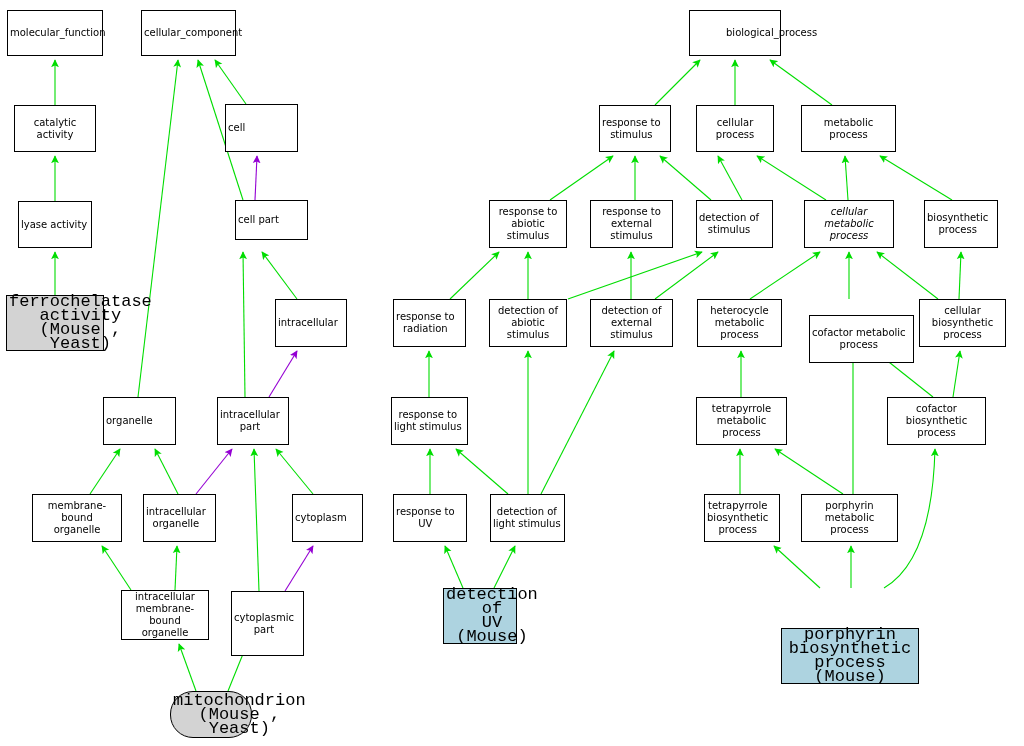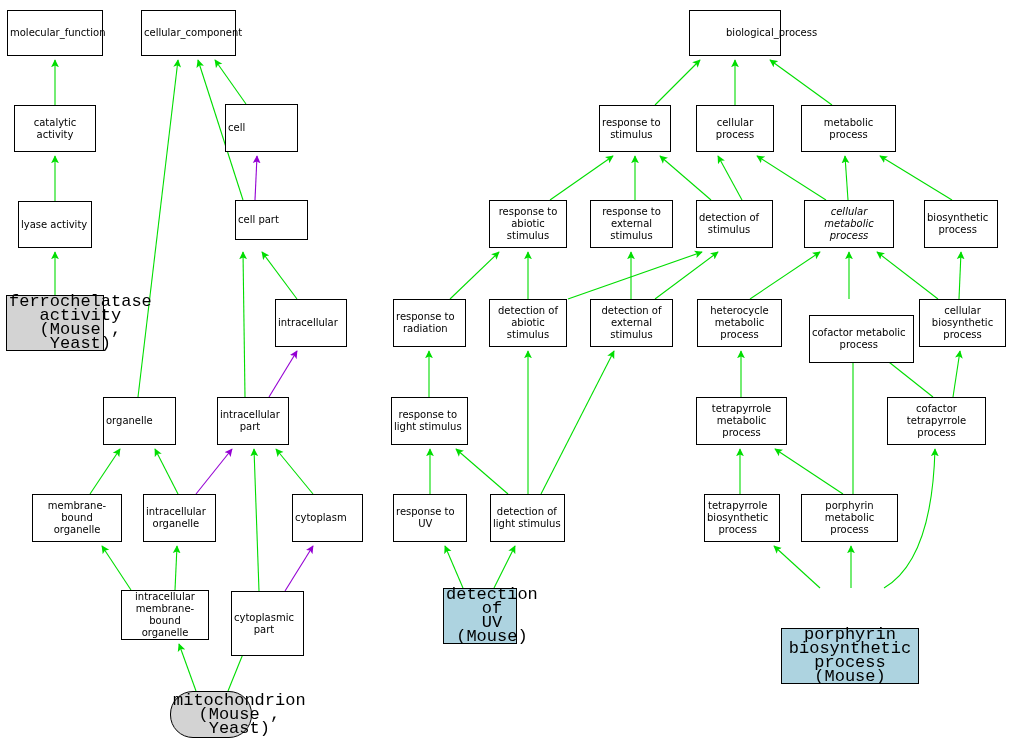--- a/index.html
+++ b/index.html
@@ -168,21 +168,21 @@
       <div class="node " style="left: 697px; top: 299px; width: 85px; height: 48px;"><span>heterocycle
 metabolic process</span></div>
       <div class="node " style="left: 809px; top: 299px; width: 105px; height: 48px; margin-top: 16px;"><span>cofactor metabolic
 process</span></div>
       <div class="node " style="left: 919px; top: 299px; width: 87px; height: 48px;"><span>cellular biosynthetic
 process</span></div>
       <div class="node " style="left: 391px; top: 397px; width: 77px; height: 48px;"><span>response to
 light stimulus</span></div>
       <div class="node " style="left: 696px; top: 397px; width: 91px; height: 48px;"><span>tetrapyrrole
 metabolic process</span></div>
-      <div class="node " style="left: 887px; top: 397px; width: 99px; height: 48px;"><span>cofactor tetrapyrrole
+      <div class="node " style="left: 887px; top: 397px; width: 99px; height: 48px;"><span>cofactor biosynthetic
 process</span></div>
       <div class="node " style="left: 393px; top: 494px; width: 74px; height: 48px;"><span>response to
 UV</span></div>
       <div class="node " style="left: 490px; top: 494px; width: 75px; height: 48px;"><span>detection of
 light stimulus</span></div>
       <div class="node " style="left: 704px; top: 494px; width: 76px; height: 48px;"><span>tetrapyrrole
 biosynthetic
 process</span></div>
       <div class="node " style="left: 801px; top: 494px; width: 97px; height: 48px;"><span>porphyrin metabolic
 process</span></div>

